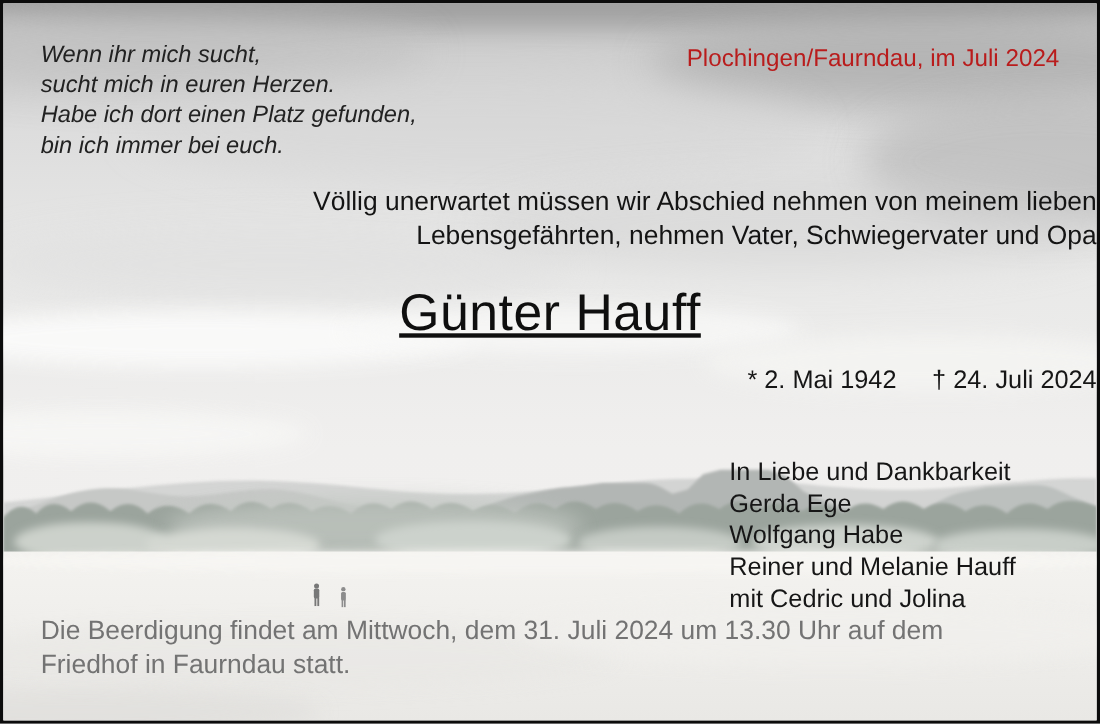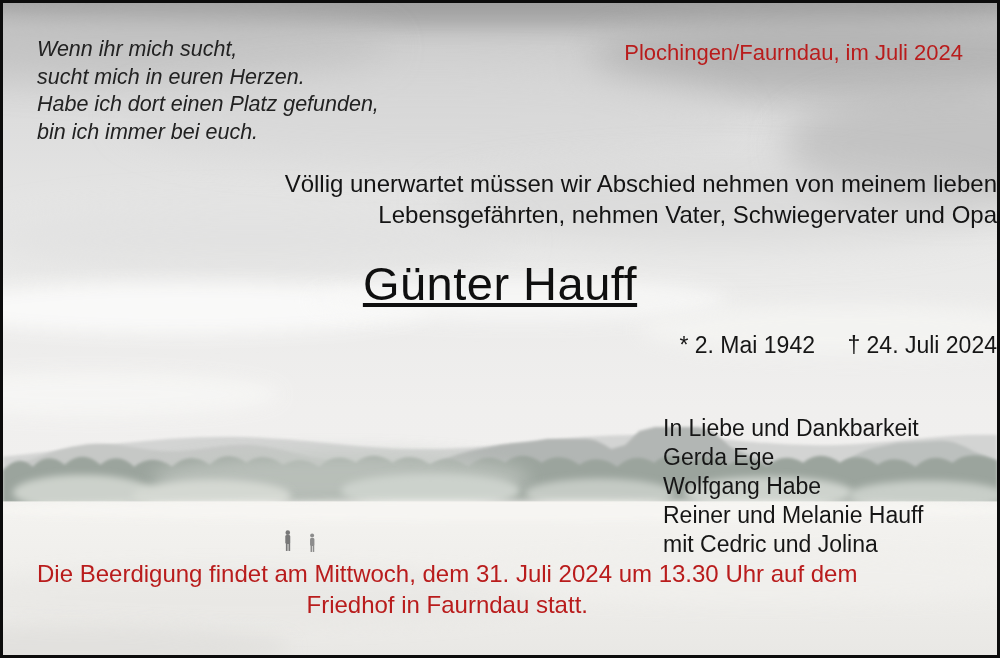--- a/index.html
+++ b/index.html
@@ -65,22 +65,21 @@
     left: 660px; top: 387px;
     font-size: 23px;
     line-height: 29px;
     color: #161616;
     margin-top: 24px;
   }
   .funeral {
     left: 34px; top: 556px;
     font-size: 24px;
     line-height: 30.5px;
-    color: #b91c1c;
-    text-align: center;
+    color: #737373;
   }
 </style>
 </head>
 <body>
 
 <div class="page">
 
   <svg class="bg-svg" viewBox="0 0 1000 658" preserveAspectRatio="none" aria-hidden="true">
     <defs>
       <linearGradient id="sky" x1="0" y1="0" x2="0" y2="658" gradientUnits="userSpaceOnUse">

